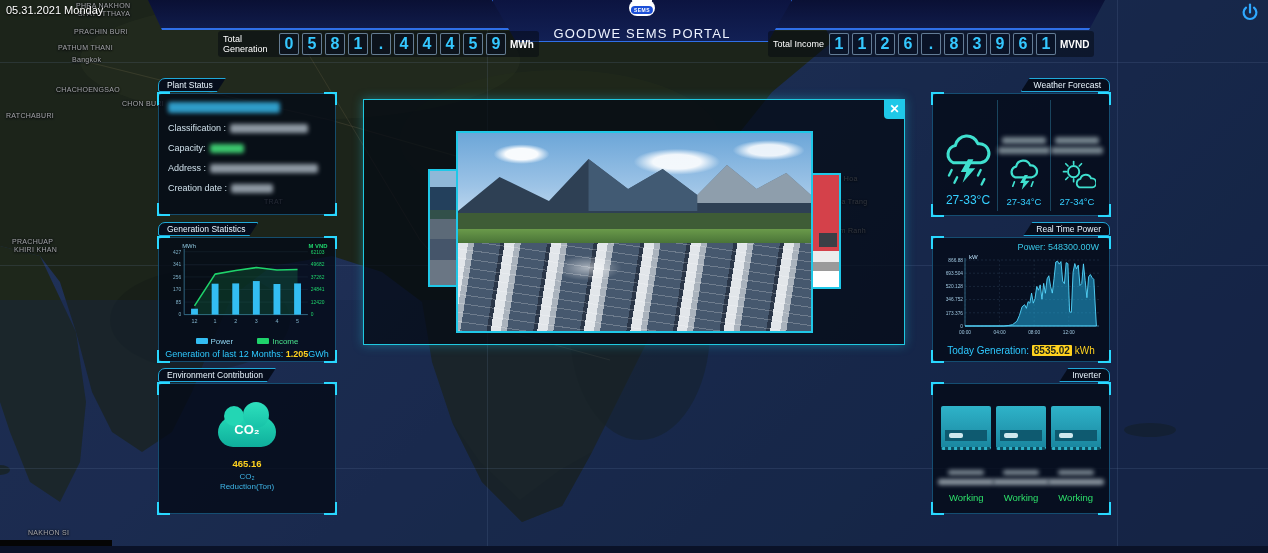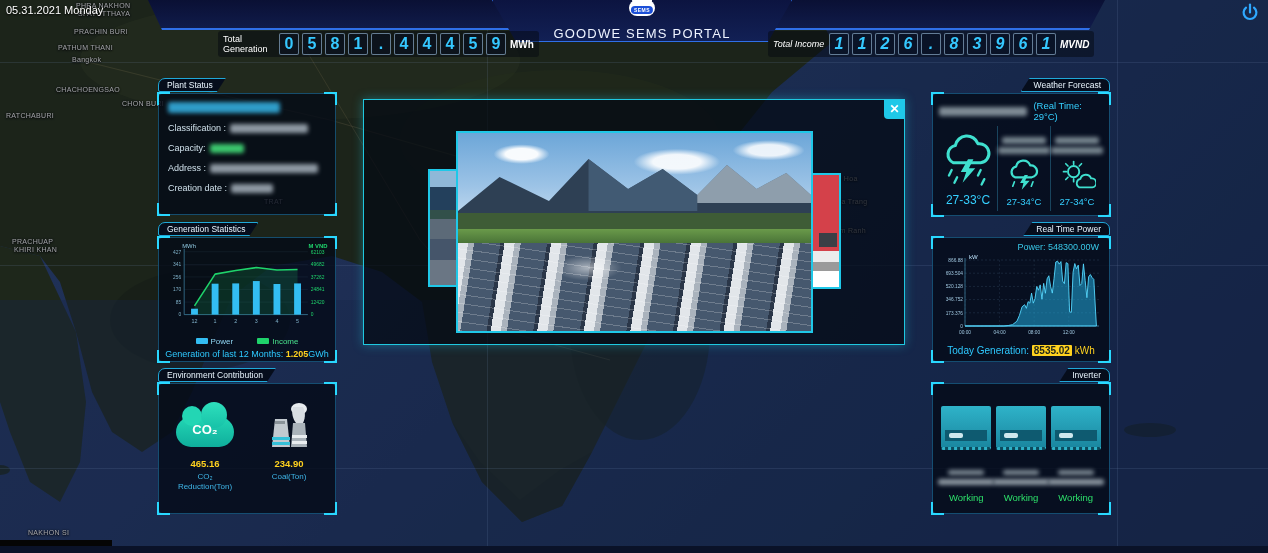--- a/index.html
+++ b/index.html
@@ -36,21 +36,21 @@
   .logo-cloud { position:relative; width:26px; height:17px; background:#fff; border-radius:9px; }
   .logo-cloud::before { content:""; position:absolute; left:3px; top:-6px; width:12px; height:12px;
     background:#fff; border-radius:50%; }
   .logo-cloud::after { content:""; position:absolute; right:3px; top:-4px; width:10px; height:10px;
     background:#fff; border-radius:50%; }
   .logo-sems { position:absolute; left:50%; bottom:2px; transform:translateX(-50%); z-index:1;
     background:#1b4fd8; color:#fff; font-size:5px; font-weight:bold; padding:1px 3px;
     border-radius:5px; letter-spacing:.5px; }
   .counter { position:absolute; top:31px; z-index:22; display:flex; align-items:center; gap:4px;
     background:rgba(3,7,16,.5); padding:2px 5px; border-radius:3px; }
-  #gen-counter { left:218px; } #income-counter { left:768px;font-style:italic; }
+  #gen-counter { left:218px; } #income-counter { left:768px; }
   .counter-label { color:#fff; font-size:9px; line-height:10px; width:52px; }
   .digits { display:flex; gap:3px; }
   .digit-box { width:20px; height:22px; border:1px solid rgba(160,195,225,.6);
     background:rgba(8,16,34,.55); color:#35c8ff; font-size:16px; font-weight:bold;
     display:flex; align-items:center; justify-content:center; border-radius:2px; }
   .counter-unit { color:#fff; font-size:10px; font-weight:bold; }
   #power-button { position:absolute; right:8px; top:3px; z-index:25; width:20px; height:20px;
     cursor:pointer; }
 
   
@@ -372,51 +372,30 @@
     <div class="panel-body">
       <div class="env-item">
         <div class="env-icon-box">
             <div class="co2cloud">
               <span class="co2text">CO₂</span>
             </div>
           </div>
         <div class="env-value">465.16</div>
         <div class="env-label">CO₂ Reduction(Ton)</div>
       </div>
-      <div class="env-item">
-        <div class="env-icon-box">
-          <svg width="52" height="52" viewBox="0 0 52 52">
-            <ellipse cx="36" cy="10" rx="8" ry="6" fill="#e8ecef"></ellipse>
-            <path d="M30,8 C28,14 30,20 33,24 L40,24 C43,18 42,12 40,8 Z" fill="#d8dde2"></path>
-            <path d="M12,20 L24,20 L27,48 L9,48 Z" fill="#c2c9cf"></path>
-            <path d="M30,24 L42,24 L44,48 L28,48 Z" fill="#aab3ba"></path>
-            <rect x="9" y="38" width="18" height="3" fill="#35c0d8"></rect>
-            <rect x="9" y="43" width="18" height="3" fill="#35c0d8"></rect>
-            <rect x="29" y="36" width="15" height="3" fill="#e8ecef"></rect>
-            <rect x="29" y="42" width="15" height="3" fill="#e8ecef"></rect>
-            <rect x="12" y="22" width="10" height="3" fill="#8a9399"></rect>
-          </svg>
-        </div>
-        <div class="env-value">234.90</div>
-        <div class="env-label">Coal(Ton)</div>
-      </div>
     </div>
   </div>
 
   <div class="panel col-right" id="weather-panel">
     <div class="tab tab-right">Weather Forecast</div>
     <span class="corner c-tl"></span>
       <span class="corner c-tr"></span>
       <span class="corner c-bl"></span>
       <span class="corner c-br"></span>
     <div class="panel-body">
-      <div class="weather-top">
-        <span class="blur weather-date-blur"></span>
-        <span class="realtime-text">(Real Time: 29°C)</span>
-      </div>
       <div class="weather-cols">
         <div class="wcol">
           <svg width="58" height="58" viewBox="0 0 64 64">
             <path d="M16,34 a10,10 0 0 1 2,-19 a13,13 0 0 1 25,-2 a9,9 0 0 1 3,21 z" fill="none" stroke="#3fe0cf" stroke-width="3.4" stroke-linejoin="round"></path>
             <polygon points="32,30 24,44 30,44 26,56 40,40 33,40 38,30" fill="#3fe0cf"></polygon>
             <line x1="14" y1="42" x2="11" y2="48" stroke="#3fe0cf" stroke-width="2.6" stroke-linecap="round"></line>
             <line x1="20" y1="50" x2="17" y2="56" stroke="#3fe0cf" stroke-width="2.6" stroke-linecap="round"></line>
             <line x1="46" y1="42" x2="43" y2="48" stroke="#3fe0cf" stroke-width="2.6" stroke-linecap="round"></line>
             <line x1="50" y1="52" x2="47" y2="58" stroke="#3fe0cf" stroke-width="2.6" stroke-linecap="round"></line>
           </svg>

